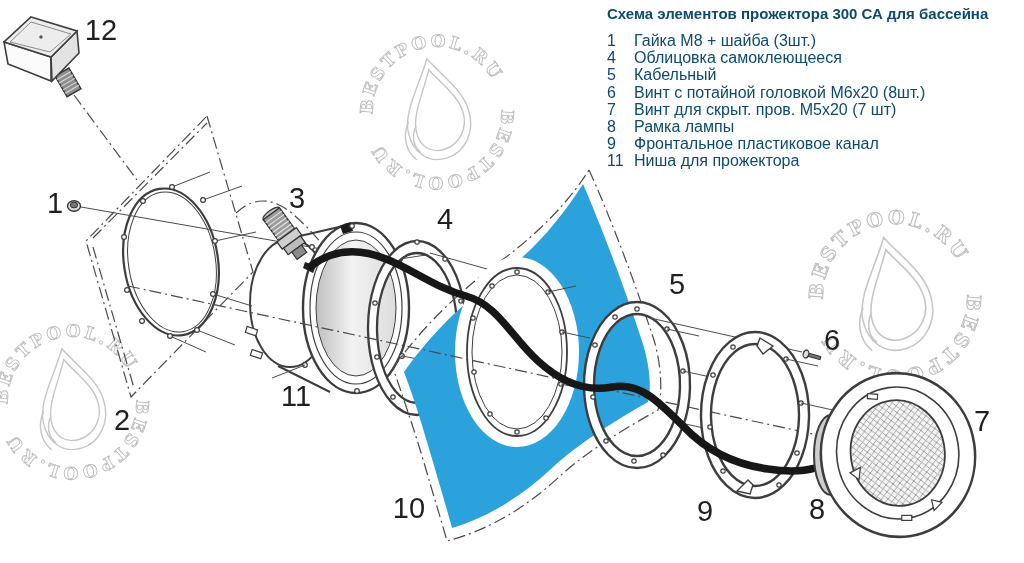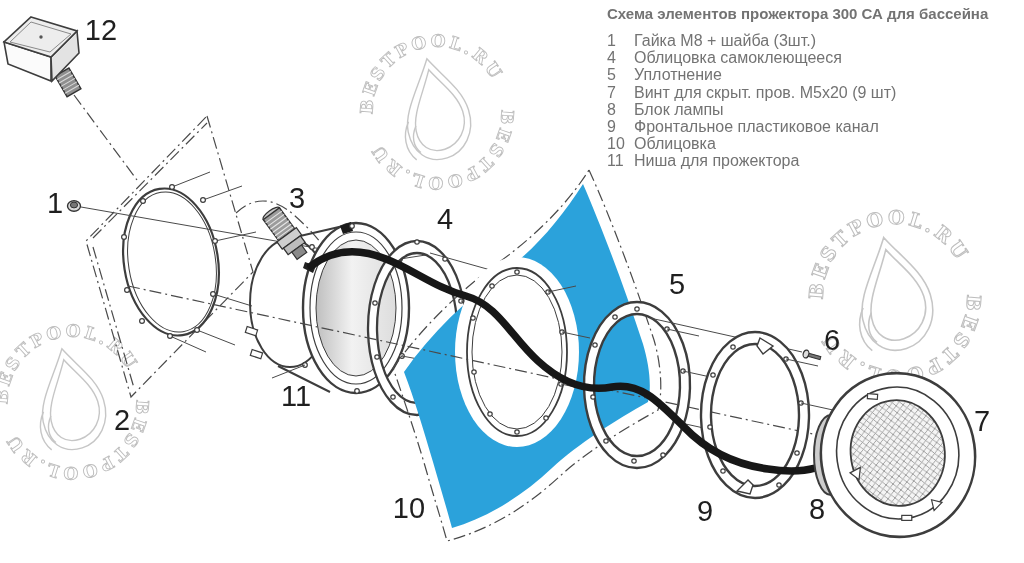--- a/index.html
+++ b/index.html
@@ -1,19 +1,19 @@
 <!DOCTYPE html>
 <html><head>
 <meta charset="utf-8">
 <style>
   html,body{margin:0;padding:0;width:1024px;height:563px;background:#fff;overflow:hidden;
     font-family:"Liberation Sans",sans-serif;}
   .stage{position:relative;width:1024px;height:563px;}
   svg{position:absolute;left:0;top:0;}
-  .legend{position:absolute;left:607px;top:5px;width:414px;color:#737373;}
+  .legend{position:absolute;left:607px;top:5px;width:414px;color:#0c4a6e;}
   .legend-title{font-size:15px;font-weight:bold;margin:0 0 10px 0;white-space:nowrap;}
   .legend-row{font-size:16px;line-height:17.2px;white-space:nowrap;}
   .legend-row .num{display:inline-block;width:27px;}
   .part-label{font-size:29px;fill:#1f1f1f;text-anchor:middle;font-family:"Liberation Sans",sans-serif;}
   .dashdot{stroke:#4a4a4a;stroke-width:1.2;fill:none;stroke-dasharray:12 4 2 4;}
   .thin{stroke:#4a4a4a;stroke-width:1;fill:none;}
   .main{stroke:#3d3d3d;fill:none;}
   .stud{fill:#fff;stroke:#3d3d3d;stroke-width:1.2;}
   .wm-text{font-family:"DejaVu Serif",serif;font-weight:bold;font-size:17px;letter-spacing:3px;
     fill:#ffffff;stroke:#bdbdbd;stroke-width:0.9;}
@@ -255,21 +255,21 @@
     <text class="part-label" x="296" y="406">11</text>
     <text class="part-label" x="101" y="40">12</text>
   </g>
 </svg>
 
 <div class="legend">
   <div class="legend-title">Схема элементов прожектора 300 СА для бассейна</div>
   <div class="legend-list">
     <div class="legend-row"><span class="num">1</span><span class="txt">Гайка М8 + шайба (3шт.)</span></div>
     <div class="legend-row"><span class="num">4</span><span class="txt">Облицовка самоклеющееся</span></div>
-    <div class="legend-row"><span class="num">5</span><span class="txt">Уплотнение</span></div>
-    <div class="legend-row"><span class="num">7</span><span class="txt">Винт для скрыт. пров. М5х20 (9 шт)</span></div>
-    <div class="legend-row"><span class="num">8</span><span class="txt">Блок лампы</span></div>
+    <div class="legend-row"><span class="num">5</span><span class="txt">Кабельный</span></div>
+    <div class="legend-row"><span class="num">6</span><span class="txt">Винт с потайной головкой М6х20 (8шт.)</span></div>
+    <div class="legend-row"><span class="num">7</span><span class="txt">Винт для скрыт. пров. М5х20 (7 шт)</span></div>
+    <div class="legend-row"><span class="num">8</span><span class="txt">Рамка лампы</span></div>
     <div class="legend-row"><span class="num">9</span><span class="txt">Фронтальное пластиковое канал</span></div>
-    <div class="legend-row"><span class="num">10</span><span class="txt">Облицовка</span></div>
     <div class="legend-row"><span class="num">11</span><span class="txt">Ниша для прожектора</span></div>
   </div>
 </div>
 </div>
 
 </body></html>

